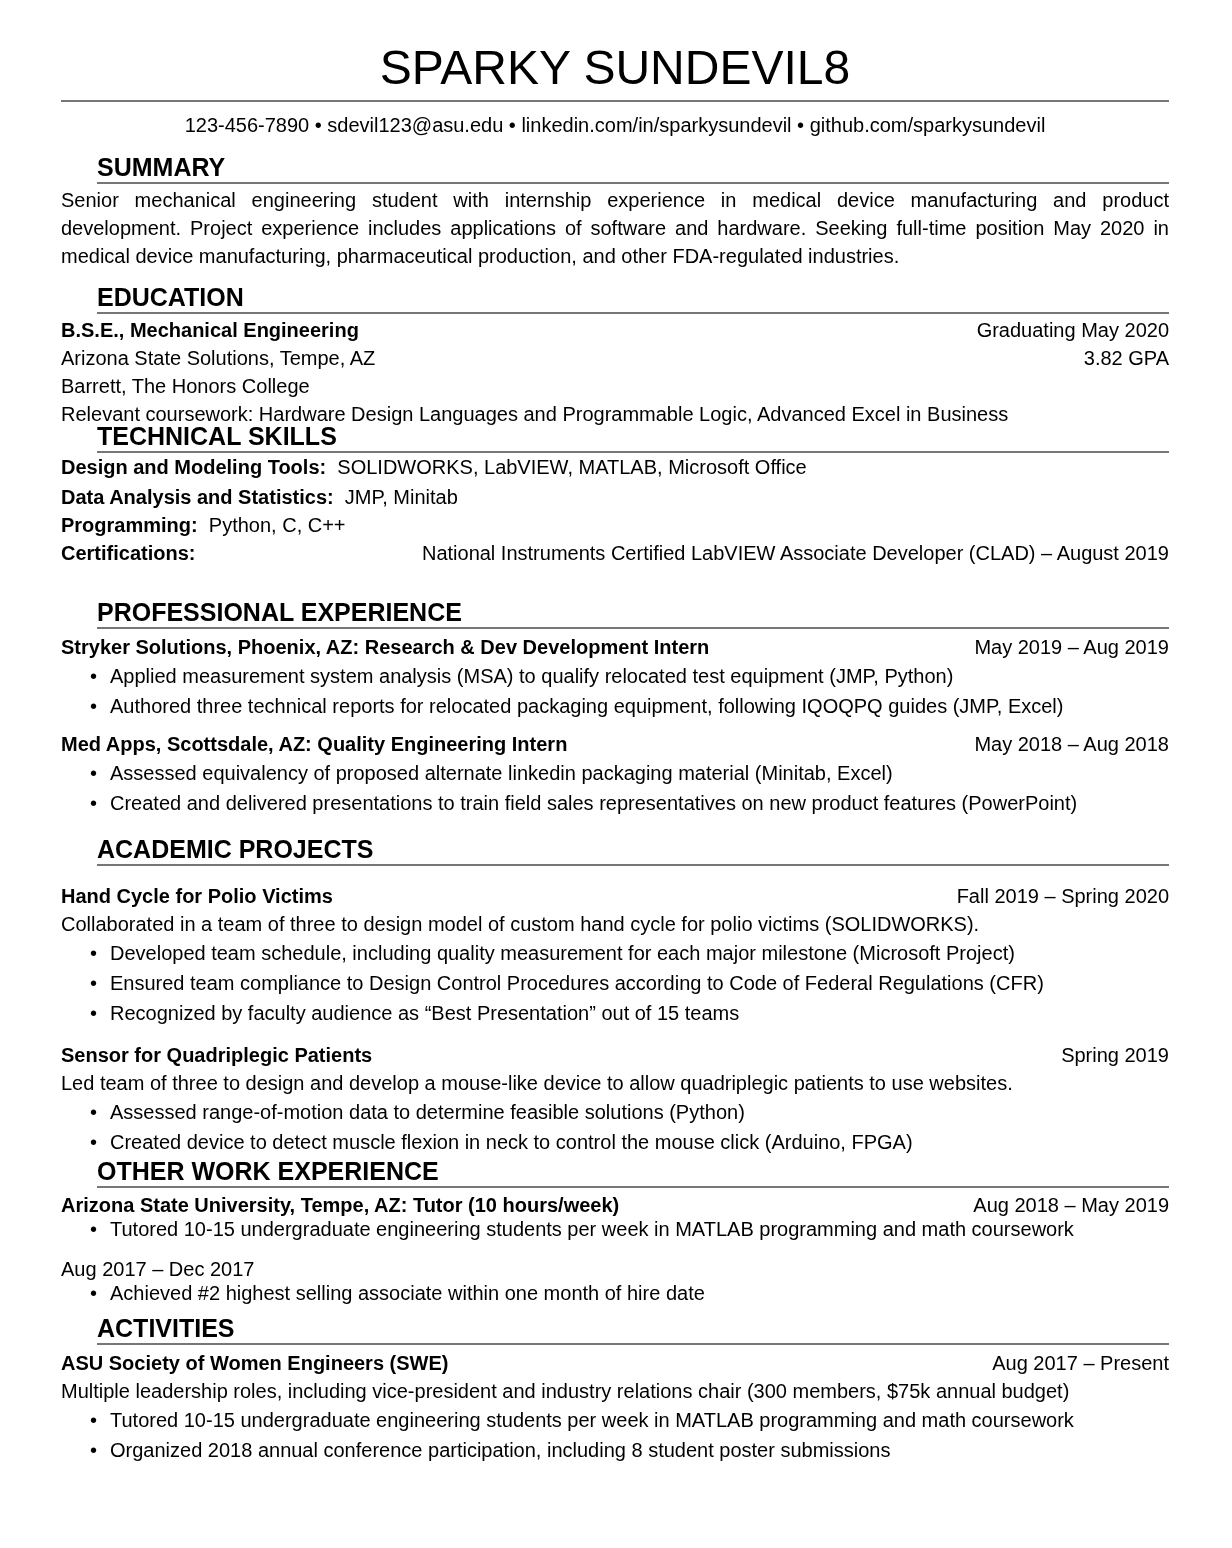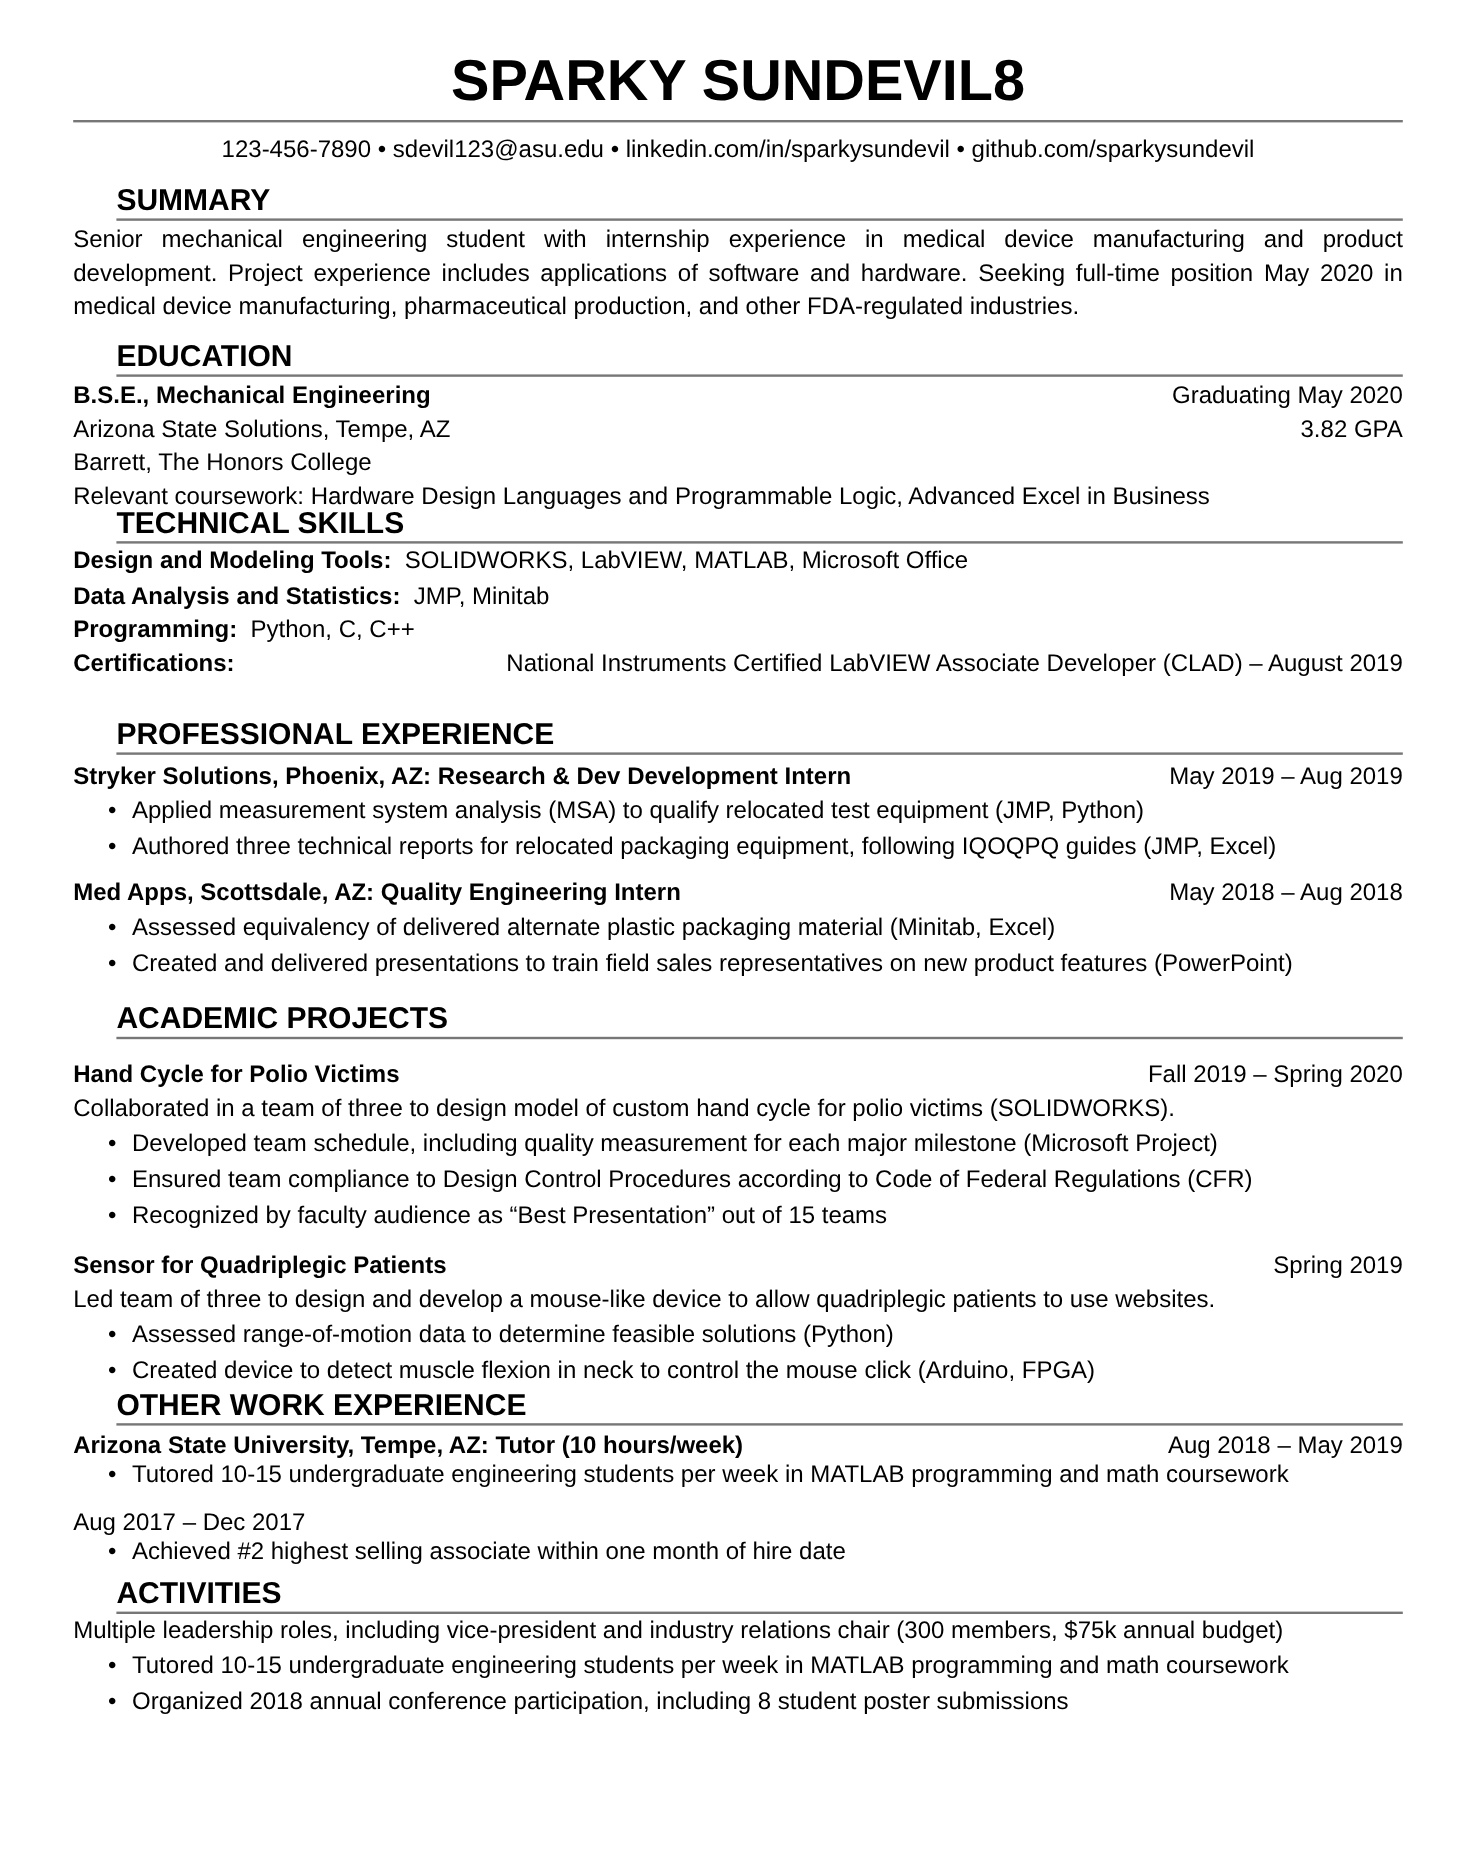--- a/index.html
+++ b/index.html
@@ -1,18 +1,18 @@
 <!DOCTYPE html>
 <html><head>
 <meta charset="utf-8">
 <style>
   html, body { margin: 0; padding: 0; background: #fff; }
   body { width: 1232px; height: 1548px; position: relative; font-family: "Liberation Sans", sans-serif; color: #000; overflow: hidden; }
   .page { position: absolute; left: 61px; top: 0; width: 1108px; }
-  .name { position: absolute; top: 38px; left: 0; width: 1108px; text-align: center; font-size: 48px; font-weight: bold; letter-spacing: 0px; line-height: 60px; }
+  .name { position: absolute; top: 38px; left: 0; width: 1108px; text-align: center; font-size: 48px; font-weight: normal; letter-spacing: 0px; line-height: 60px; }
   .rule { position: absolute; left: 0; width: 1108px; height: 0; border-top: 2px solid #777; }
   .contact { position: absolute; top: 112px; left: 0; width: 1108px; text-align: center; font-size: 20px; line-height: 26px; }
   .sec { position: absolute; left: 0; width: 1108px; }
   .sec-title { font-size: 25px; font-weight: bold; line-height: 26px; height: 28px; border-bottom: 2px solid #777; margin-left: 36px; }
   .line { font-size: 20px; line-height: 28px; display: flex; justify-content: space-between; white-space: nowrap; }
   .bold { font-weight: bold; }
   .para { font-size: 20px; line-height: 28px; text-align: justify; }
   ul { list-style: none; margin: 0; padding: 0; }
   li { font-size: 20px; line-height: 30px; padding-left: 49px; position: relative; white-space: nowrap; }
   li .bul { position: absolute; left: 29px; top: 0; }
@@ -66,21 +66,21 @@
     </div>
     <ul>
       <li><span class="bul">•</span><span>Applied measurement system analysis (MSA) to qualify relocated test equipment (JMP, Python)</span></li>
       <li><span class="bul">•</span><span>Authored three technical reports for relocated packaging equipment, following IQOQPQ guides (JMP, Excel)</span></li>
     </ul>
     <div class="line" style="margin-top:9px">
       <span class="bold">Med Apps, Scottsdale, AZ: Quality Engineering Intern</span>
       <span>May 2018 – Aug 2018</span>
     </div>
     <ul>
-      <li><span class="bul">•</span><span>Assessed equivalency of delivered alternate plastic packaging material (Minitab, Excel)</span></li>
+      <li><span class="bul">•</span><span>Assessed equivalency of proposed alternate linkedin packaging material (Minitab, Excel)</span></li>
       <li><span class="bul">•</span><span>Created and delivered presentations to train field sales representatives on new product features (PowerPoint)</span></li>
     </ul>
   </div>
 
   <div class="sec" style="top:836px">
     <div class="sec-title">ACADEMIC PROJECTS</div>
     <div class="line" style="margin-top:16px">
       <span class="bold">Hand Cycle for Polio Victims</span>
       <span>Fall 2019 – Spring 2020</span>
     </div>
@@ -117,20 +117,24 @@
     <div class="line" style="margin-top:16px;line-height:26px">
       <span>Aug 2017 – Dec 2017</span>
     </div>
     <ul>
       <li class="tight"><span class="bul">•</span><span>Achieved #2 highest selling associate within one month of hire date</span></li>
     </ul>
   </div>
 
   <div class="sec" style="top:1315px">
     <div class="sec-title">ACTIVITIES</div>
+    <div class="line" style="margin-top:4px">
+      <span class="bold">ASU Society of Women Engineers (SWE)</span>
+      <span>Aug 2017 – Present</span>
+    </div>
     <div class="line">
         <span>Multiple leadership roles, including vice-president and industry relations chair (300 members, $75k annual budget)</span>
       </div>
     <ul>
       <li><span class="bul">•</span><span>Tutored 10-15 undergraduate engineering students per week in MATLAB programming and math coursework</span></li>
       <li><span class="bul">•</span><span>Organized 2018 annual conference participation, including 8 student poster submissions</span></li>
     </ul>
   </div>
 </div>
 

